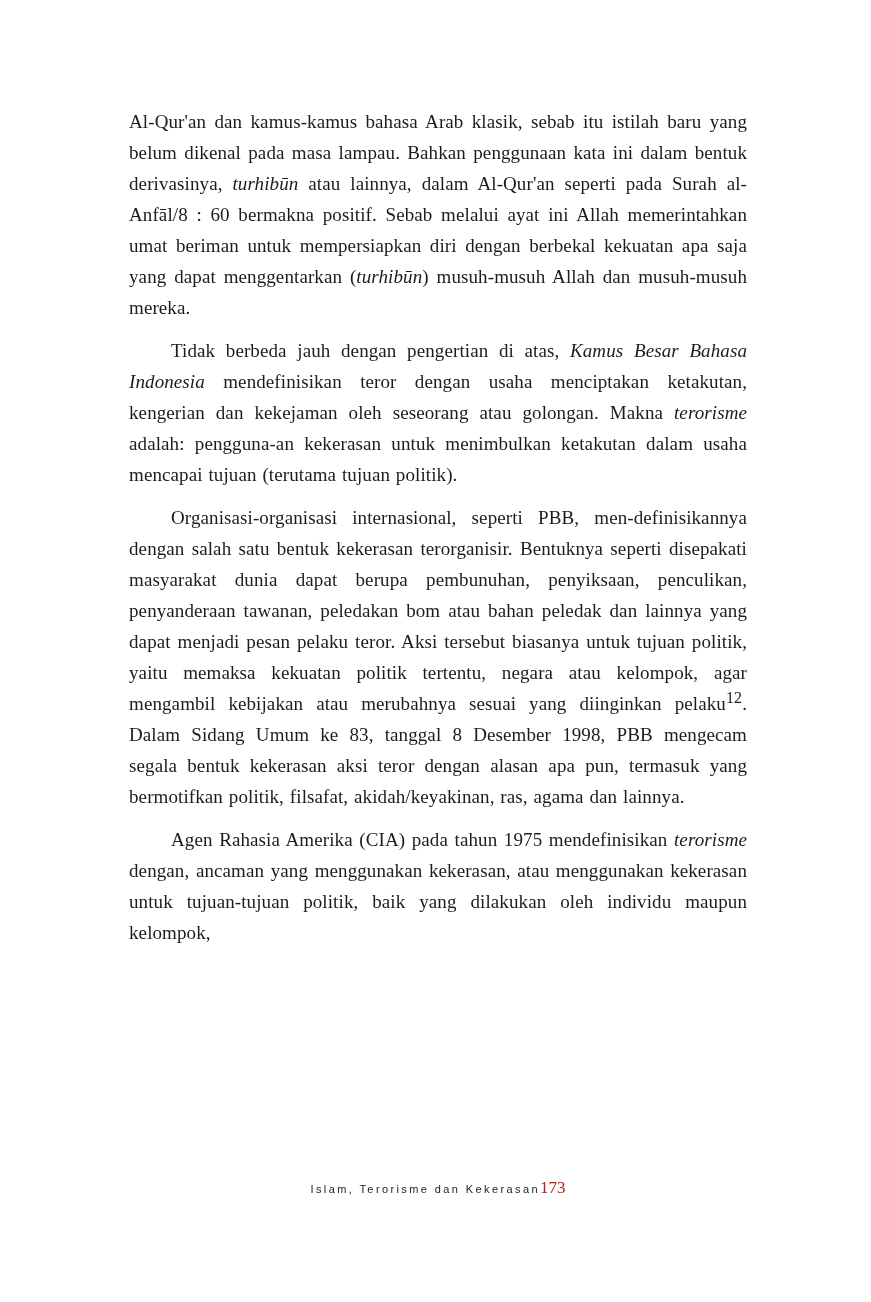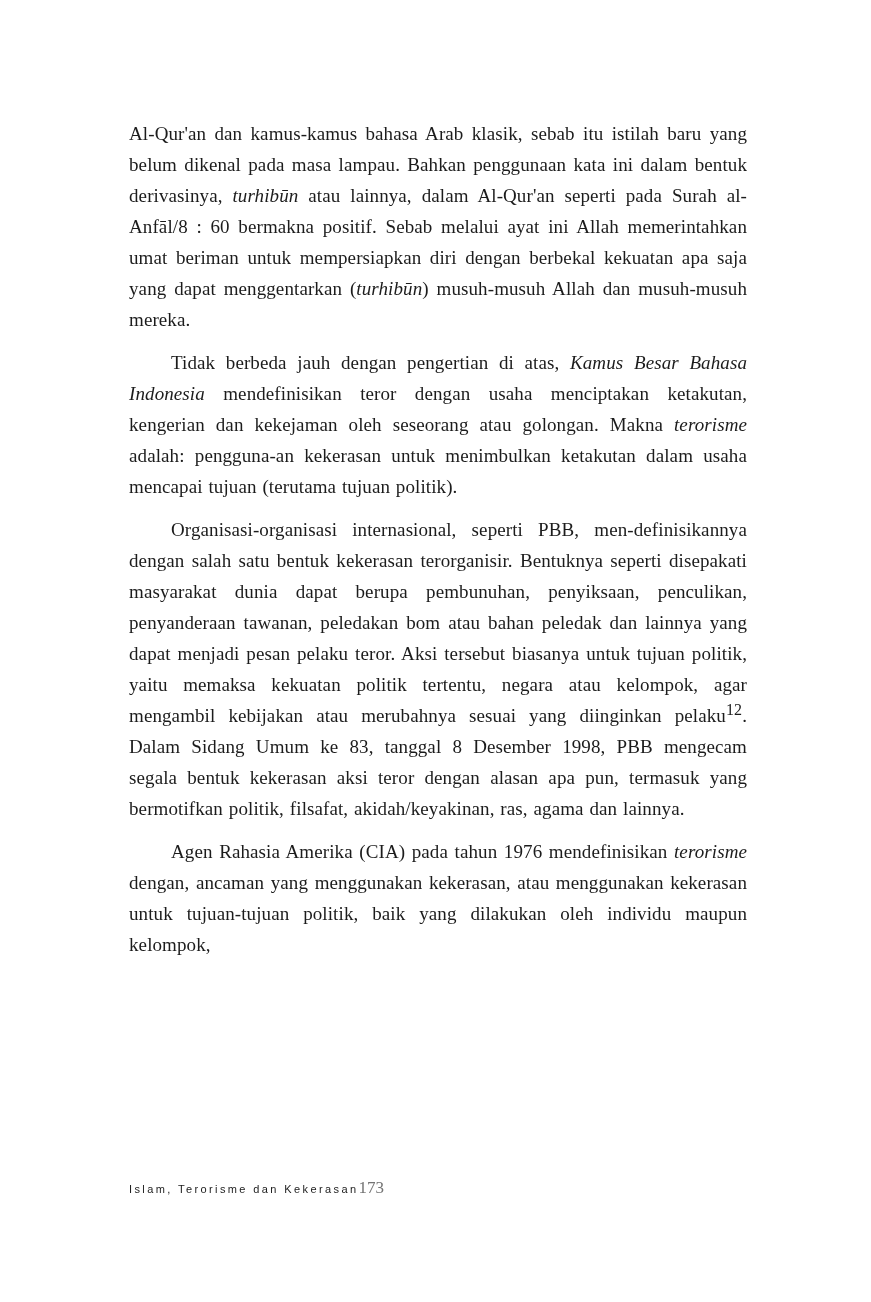--- a/index.html
+++ b/index.html
@@ -13,21 +13,21 @@
     height: 1302px;
     background: #ffffff;
     margin: 0 auto;
     overflow: hidden;
     font-family: "Liberation Serif", serif;
     color: #1c1c1c;
   }
   .text-block {
     position: absolute;
     left: 129px;
-    top: 118px;
+    top: 106px;
     width: 618px;
   }
   p.para {
     margin: 0;
     text-align: justify;
     font-size: 19px;
     line-height: 31px;
     letter-spacing: 0.1px;
     word-spacing: 1px;
   }
@@ -42,42 +42,42 @@
     font-size: 16px;
     line-height: 0;
     vertical-align: super;
   }
   .footer {
     position: absolute;
     left: 129px;
     width: 618px;
     top: 1178px;
     display: flex;
-    justify-content: flex-start;
+    justify-content: center;
     align-items: baseline;
   }
   .footer-title {
     font-family: "Liberation Sans", sans-serif;
     font-size: 11px;
     letter-spacing: 2.4px;
     color: #1c1c1c;
   }
   .page-number {
     font-family: "Liberation Serif", serif;
     font-size: 17px;
-    color: #737373;
+    color: #b91c1c;
   }
 </style>
 </head>
 <body>
 
 <div class="page">
   <div class="text-block">
       <p class="para"><span>Al-Qur'an dan kamus-kamus bahasa Arab klasik, sebab itu istilah baru yang belum dikenal pada masa lampau. Bahkan penggunaan kata ini dalam bentuk derivasinya, </span><em>turhibūn</em><span> atau lainnya, dalam Al-Qur'an seperti pada Surah al-Anfāl/8 : 60 bermakna positif. Sebab melalui ayat ini Allah memerintahkan umat beriman untuk mempersiapkan diri dengan berbekal kekuatan apa saja yang dapat menggentarkan (</span><em>turhibūn</em><span>) musuh-musuh Allah dan musuh-musuh mereka.</span></p>
       <p class="para indent"><span>Tidak berbeda jauh dengan pengertian di atas, </span><em>Kamus Besar Bahasa Indonesia</em><span> mendefinisikan teror dengan usaha menciptakan ketakutan, kengerian dan kekejaman oleh seseorang atau golongan. Makna </span><em>terorisme</em><span> adalah: pengguna-an kekerasan untuk menimbulkan ketakutan dalam usaha mencapai tujuan (terutama tujuan politik).</span></p>
       <p class="para indent"><span>Organisasi-organisasi internasional, seperti PBB, men-definisikannya dengan salah satu bentuk kekerasan terorganisir. Bentuknya seperti disepakati masyarakat dunia dapat berupa pembunuhan, penyiksaan, penculikan, penyanderaan tawanan, peledakan bom atau bahan peledak dan lainnya yang dapat menjadi pesan pelaku teror. Aksi tersebut biasanya untuk tujuan politik, yaitu memaksa kekuatan politik tertentu, negara atau kelompok, agar mengambil kebijakan atau merubahnya sesuai yang diinginkan pelaku</span><sup>12</sup><span>. Dalam Sidang Umum ke 83, tanggal 8 Desember 1998, PBB mengecam segala bentuk kekerasan aksi teror dengan alasan apa pun, termasuk yang bermotifkan politik, filsafat, akidah/keyakinan, ras, agama dan lainnya.</span></p>
-      <p class="para indent"><span>Agen Rahasia Amerika (CIA) pada tahun 1976 mendefinisikan </span><em>terorisme</em><span> dengan, ancaman yang menggunakan kekerasan, atau menggunakan kekerasan untuk tujuan-tujuan politik, baik yang dilakukan oleh individu maupun kelompok,</span></p>
+      <p class="para indent"><span>Agen Rahasia Amerika (CIA) pada tahun 1975 mendefinisikan </span><em>terorisme</em><span> dengan, ancaman yang menggunakan kekerasan, atau menggunakan kekerasan untuk tujuan-tujuan politik, baik yang dilakukan oleh individu maupun kelompok,</span></p>
     </div>
   <div class="footer">
     <span class="footer-title">Islam, Terorisme dan Kekerasan</span>
     <span class="page-number">173</span>
   </div>
 </div>
 
 </body></html>

